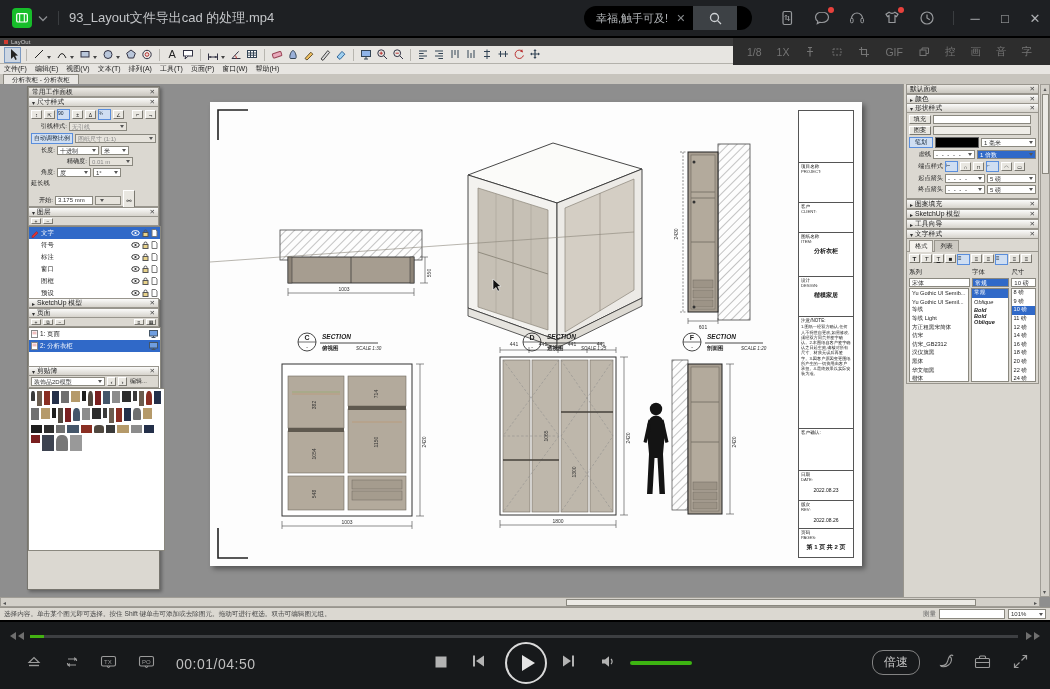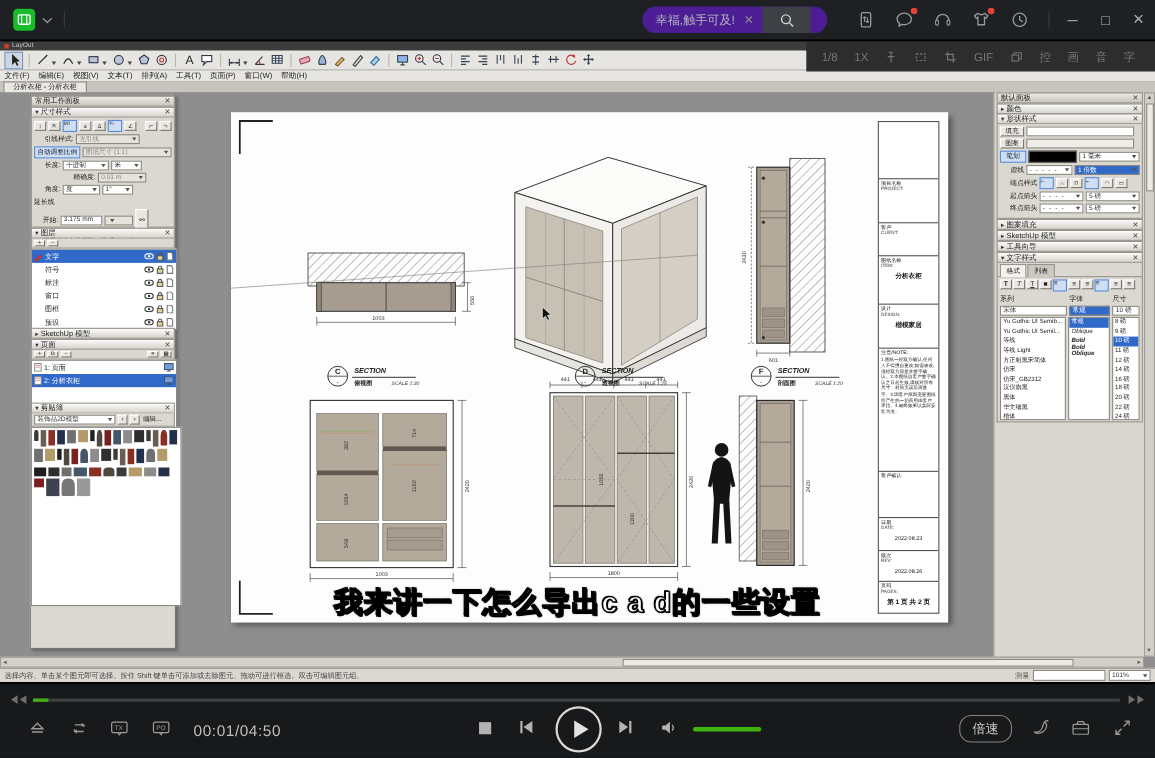--- a/index.html
+++ b/index.html
@@ -8,21 +8,21 @@
   .abs{position:absolute;}
   svg{display:block;}
   
   #titlebar{position:absolute;top:0;left:0;width:1050px;height:36px;background:#1e2023;
             display:flex;align-items:center;}
   .logo{width:20px;height:20px;border-radius:4px;background:#17bd2a;margin-left:12px;
         display:flex;align-items:center;justify-content:center;}
   .tchev{margin-left:6px;}
   .tdiv{width:1px;height:14px;background:#3a3d40;margin:0 10px;}
   .ttitle{font-size:13px;color:#c3c5c8;}
-  .search{margin-left:auto;width:168px;height:24px;border-radius:12px;background:#4c1d95;
+  .search{margin-left:auto;width:168px;height:24px;border-radius:12px;background:#000000;
           display:flex;align-items:center;overflow:hidden;}
   .search .stext{font-size:11px;color:#b5b8bb;padding-left:12px;white-space:nowrap;}
   .search .sx{margin-left:8px;color:#84878a;font-size:11px;}
   .search .sbtn{margin-left:8px;width:44px;height:24px;background:#3d4145;
           display:flex;align-items:center;justify-content:center;}
   .ticons{display:flex;align-items:center;margin-left:26px;}
   .ticon{position:relative;width:18px;height:18px;margin-right:17px;}
   .reddot{position:absolute;top:-2px;right:-3px;width:6px;height:6px;border-radius:50%;background:#e8413c;}
   .wdiv{width:1px;height:14px;background:#3a3d40;margin:0 6px 0 0;}
   .wctl{display:flex;align-items:center;}
@@ -132,20 +132,21 @@
         <rect x="3" y="4" width="12" height="9.5" rx="1.5" fill="none" stroke="#fff" stroke-width="1.4"></rect>
         <path d="M6.4,4 V13.5 M11.6,4 V13.5" stroke="#fff" stroke-width="1.2"></path>
       </svg>
   </div>
   <span class="tchev">
     <svg width="10" height="7" viewBox="0 0 10 7">
         <path d="M1,1.5 L5,5.5 L9,1.5" fill="none" stroke="#8b8d90" stroke-width="1.3"></path>
       </svg>
   </span>
   <div class="tdiv"></div>
+  <span class="ttitle">93_Layout文件导出cad 的处理.mp4</span>
 
   <div class="search">
     <span class="stext">幸福,触手可及!</span>
     <span class="sx">✕</span>
     <span class="sbtn">
       <svg width="15" height="15" viewBox="0 0 15 15">
           <circle cx="6.5" cy="6.5" r="4" fill="none" stroke="#cfd2d5" stroke-width="1.3"></circle>
           <path d="M9.6,9.6 L13,13" stroke="#cfd2d5" stroke-width="1.3"></path>
         </svg>
     </span>
@@ -1151,21 +1152,20 @@
           <rect x="2" y="4" width="6" height="5.5" fill="none" stroke="#757575" stroke-width="1"></rect>
           <path d="M4,4 V2 H10.5 V7.5 H8" fill="none" stroke="#757575" stroke-width="1"></path>
         </svg>
       </span>
     <span>控</span>
     <span>画</span>
     <span>音</span>
     <span>字</span>
   </div>
 
-  <div id="subtitle">我来讲一下怎么导出c a d的一些设置</div>
 </div>
 
 <div id="controlbar">
   <div id="timeline">
     <span class="abs" style="left:8px;top:1px;">
       <svg width="18" height="10" viewBox="0 0 18 10">
           <path d="M8,1 L2,5 L8,9 Z M16,1 L10,5 L16,9 Z" fill="#6f6f6f"></path>
         </svg>
     </span>
     <div id="track">

